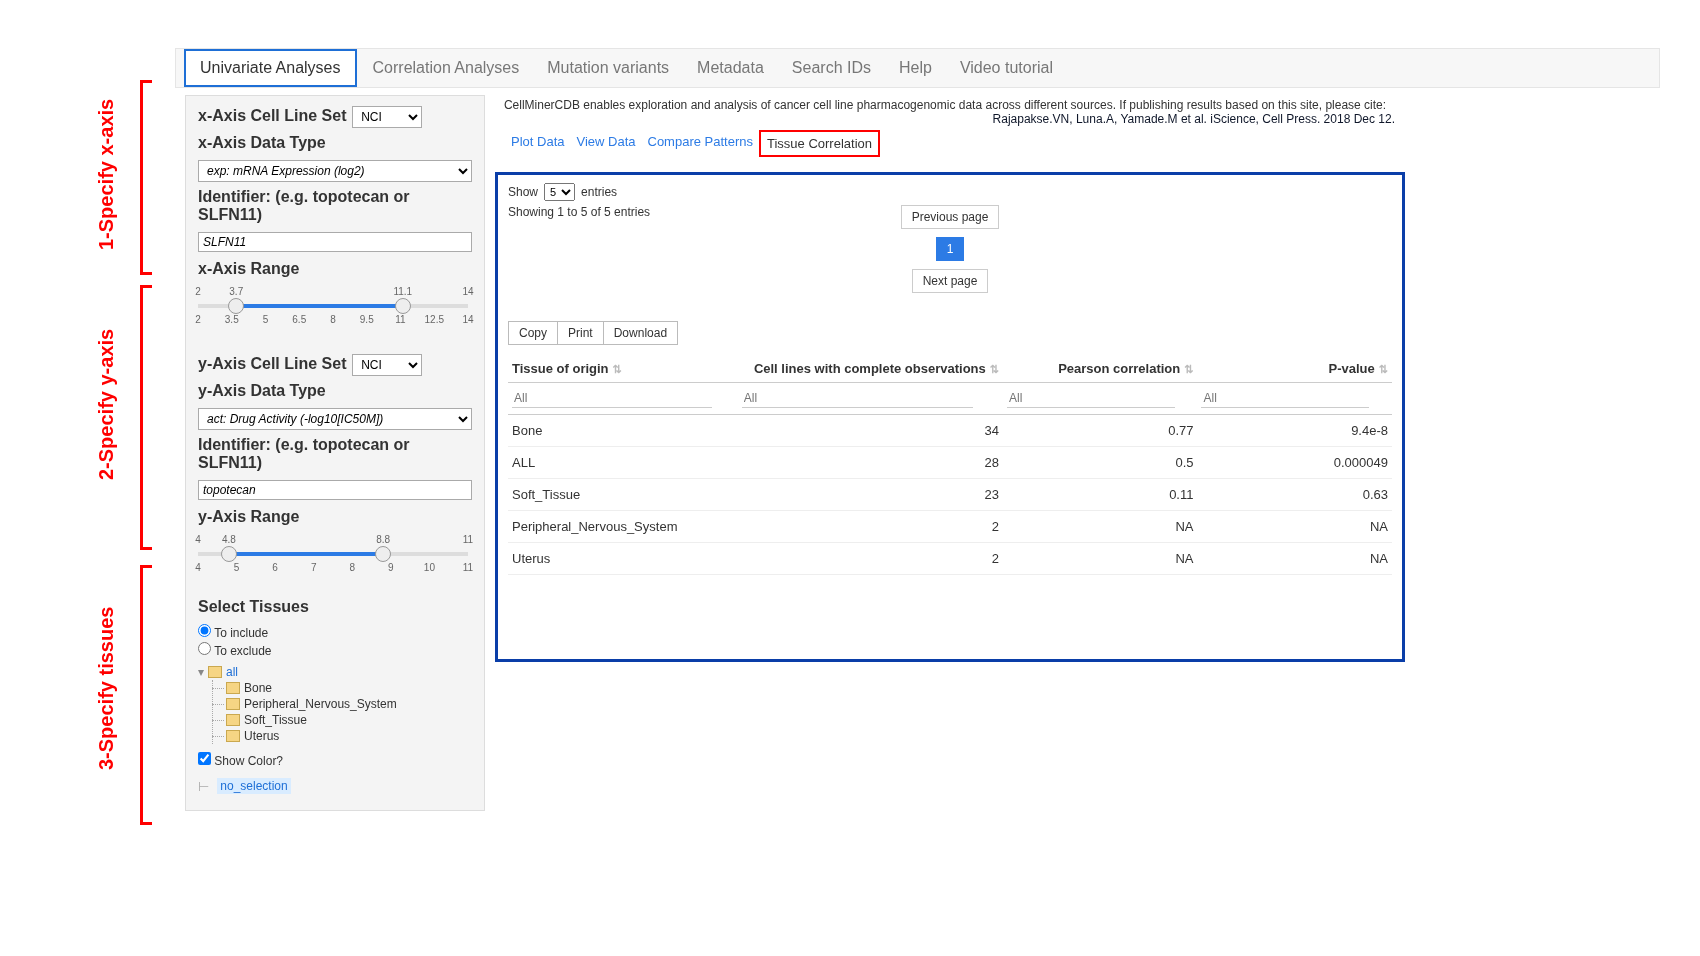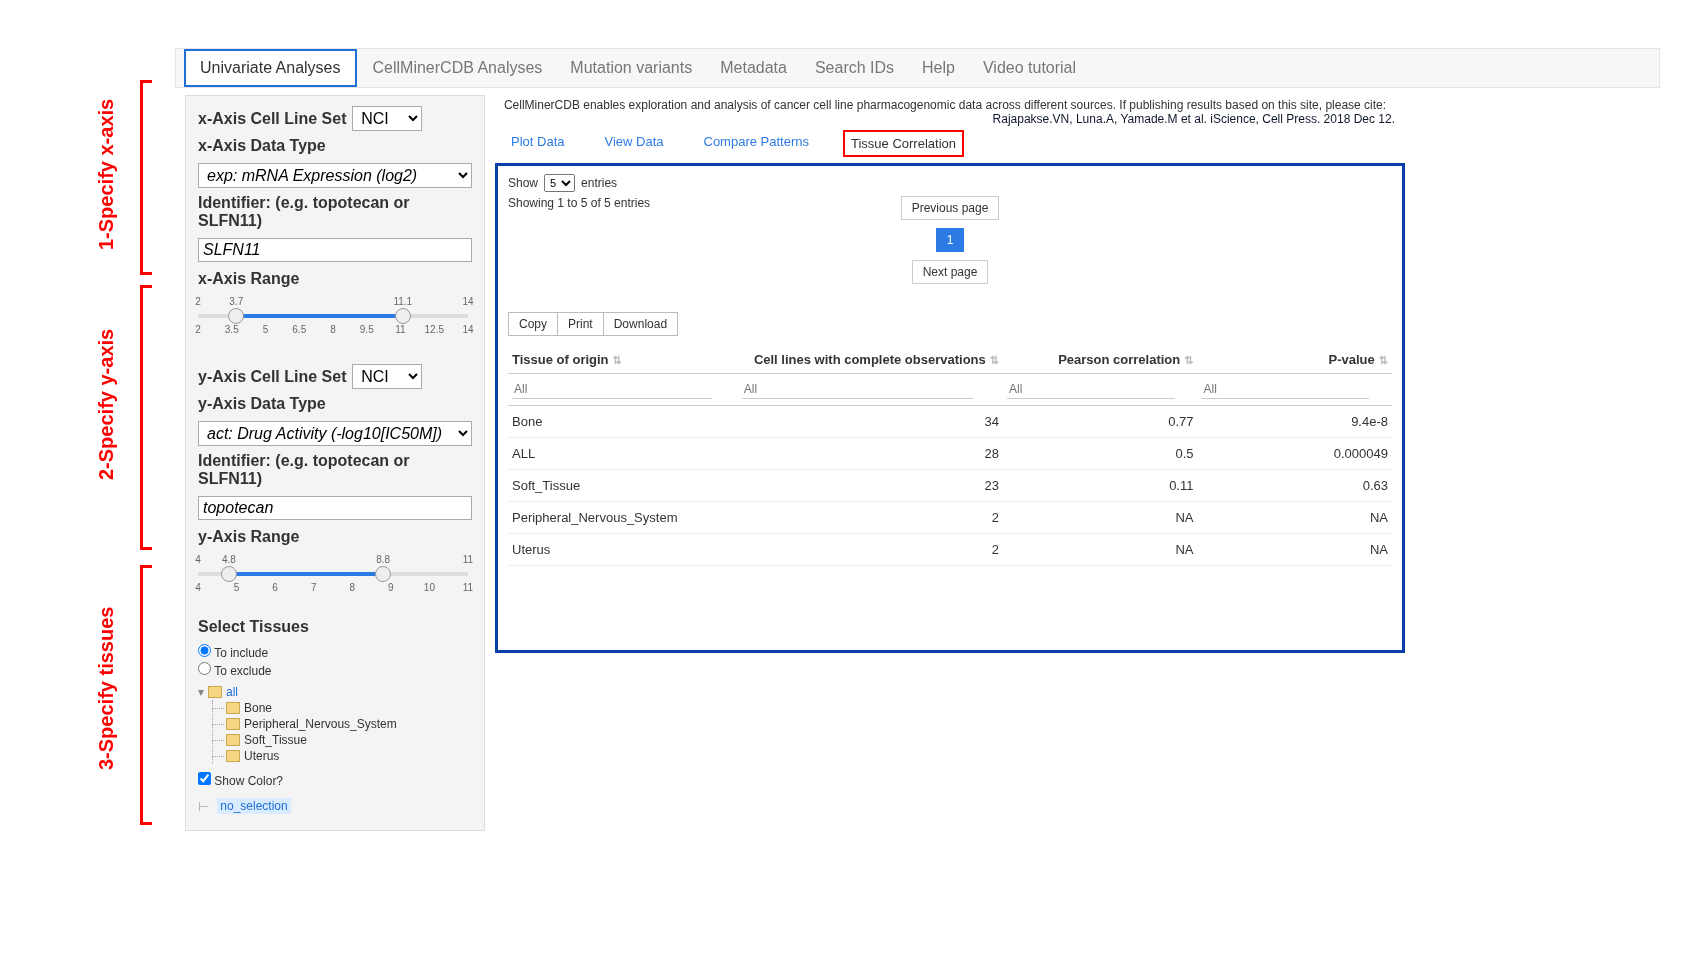--- a/index.html
+++ b/index.html
@@ -5,41 +5,41 @@
 * { box-sizing: border-box; margin: 0; padding: 0; }
 body { font-family: "Helvetica Neue", Arial, sans-serif; font-size: 13px; color: #333; background: #fff; width: 1700px; height: 956px; position: relative; }
 .annot { position: absolute; color: #ff0000; font-weight: bold; transform: rotate(-90deg); transform-origin: left top; font-size: 20px; }
 .bracket { position: absolute; border: 3px solid #ff0000; border-right: none; width: 12px; }
 .navbar { position: absolute; left: 175px; top: 48px; right: 40px; height: 40px; background: #f7f7f7; border: 1px solid #e5e5e5; display: flex; align-items: center; padding-left: 6px; }
 .navbar .tab { padding: 8px 14px; color: #777; font-size: 16px; cursor: pointer; }
 .navbar .tab.active { border: 2px solid #1e6fd6; color: #333; background: #fff; margin: 2px; }
 .sidebar { position: absolute; left: 185px; top: 95px; width: 300px; background: #f4f4f4; border: 1px solid #ddd; padding: 10px 12px 16px 12px; }
 .sidebar .row { margin-bottom: 6px; }
 .sidebar label { font-weight: bold; font-size: 16px; display: inline-block; margin-bottom: 2px; }
-.sidebar select, .sidebar input[type=text] { font-size: 16px; padding: 2px 4px; border: 1px solid #aaa; background: #fff; }
+.sidebar select, .sidebar input[type=text] { font-size: 12px; padding: 2px 4px; border: 1px solid #aaa; background: #fff; }
 .sidebar select.wide, .sidebar input.wide { width: 100%; font-style: italic; }
 .slider-wrap { position: relative; height: 40px; margin-top: 2px; }
 .slider-track { position: absolute; left: 0; right: 0; top: 18px; height: 4px; background: #ddd; }
 .slider-fill { position: absolute; top: 18px; height: 4px; background: #2c7be5; }
 .slider-handle { position: absolute; top: 12px; width: 16px; height: 16px; background: #eee; border: 1px solid #999; border-radius: 50%; cursor: pointer; }
 .slider-ticklabel { position: absolute; font-size: 10px; color: #666; transform: translateX(-50%); }
 .slider-ticklabel.bot { top: 28px; }
 .slider-ticklabel.top { top: 0px; }
 .tree { margin-top: 6px; }
 .tree .node { display: flex; align-items: center; gap: 4px; font-size: 12px; padding: 1px 0; }
 .tree .node.root { color: #1e6fd6; }
 .tree .node .folder { width: 14px; height: 12px; background: #f6d584; border: 1px solid #caa84f; display: inline-block; }
 .tree .indent { margin-left: 28px; position: relative; }
 .tree .indent::before { content: ""; position: absolute; left: -14px; top: 0; bottom: 0; border-left: 1px dotted #aaa; }
 .tree .indent .node::before { content: ""; display: inline-block; width: 12px; border-top: 1px dotted #aaa; position: absolute; left: -14px; }
 .radio-row { font-size: 12px; margin: 2px 0; }
 .main { position: absolute; left: 495px; top: 98px; width: 900px; }
 .descline { text-align: center; font-size: 12px; color: #333; }
 .citelink { text-align: right; font-size: 12px; color: #0f172a; margin-bottom: 0; }
-.subtabs { display: flex; gap: 28px; margin: 4px 0 6px 10px; align-items: flex-start; }
+.subtabs { display: flex; margin: 4px 0 15px 10px; align-items: flex-start; }
 .subtabs .st { color: #2c7be5; font-size: 13px; padding: 4px 6px; cursor: pointer; }
 .subtabs .st.active { color: #333; border: 2px solid #ff0000; }
 .panel { border: 3px solid #0a3ea8; padding: 8px 10px 30px 10px; min-height: 490px; width: 910px; }
 .meta-row { display: flex; align-items: center; gap: 6px; font-size: 12px; margin-bottom: 4px; }
 .meta-row select { font-size: 11px; padding: 1px; }
 .info-row { font-size: 12px; margin-bottom: 30px; }
 .pager { display: flex; align-items: center; justify-content: flex-end; gap: 8px; margin-bottom: 10px; flex-direction: column; }
 .pager .pbtn { border: 1px solid #ccc; padding: 4px 10px; font-size: 12px; background: #fff; cursor: pointer; }
 .pager .pbtn.active { background: #2c7be5; color: #fff; border-color: #2c7be5; }
 .btngroup { display: flex; margin-bottom: 10px; }
@@ -59,21 +59,21 @@
 
 <div class="annot" style="left:95px; top:250px;">1-Specify x-axis</div>
 <div class="bracket" style="left:140px; top:80px; height:195px;"></div>
 <div class="annot" style="left:95px; top:480px;">2-Specify y-axis</div>
 <div class="bracket" style="left:140px; top:285px; height:265px;"></div>
 <div class="annot" style="left:95px; top:770px;">3-Specify tissues</div>
 <div class="bracket" style="left:140px; top:565px; height:260px;"></div>
 
 <div class="navbar">
   <div class="tab active">Univariate Analyses</div>
-  <div class="tab">CellMinerCDB Analyses</div>
+  <div class="tab">Correlation Analyses</div>
   <div class="tab">Mutation variants</div>
   <div class="tab">Metadata</div>
   <div class="tab">Search IDs</div>
   <div class="tab">Help</div>
   <div class="tab">Video tutorial</div>
 </div>
 
 <div class="sidebar">
 
   <div class="row">

